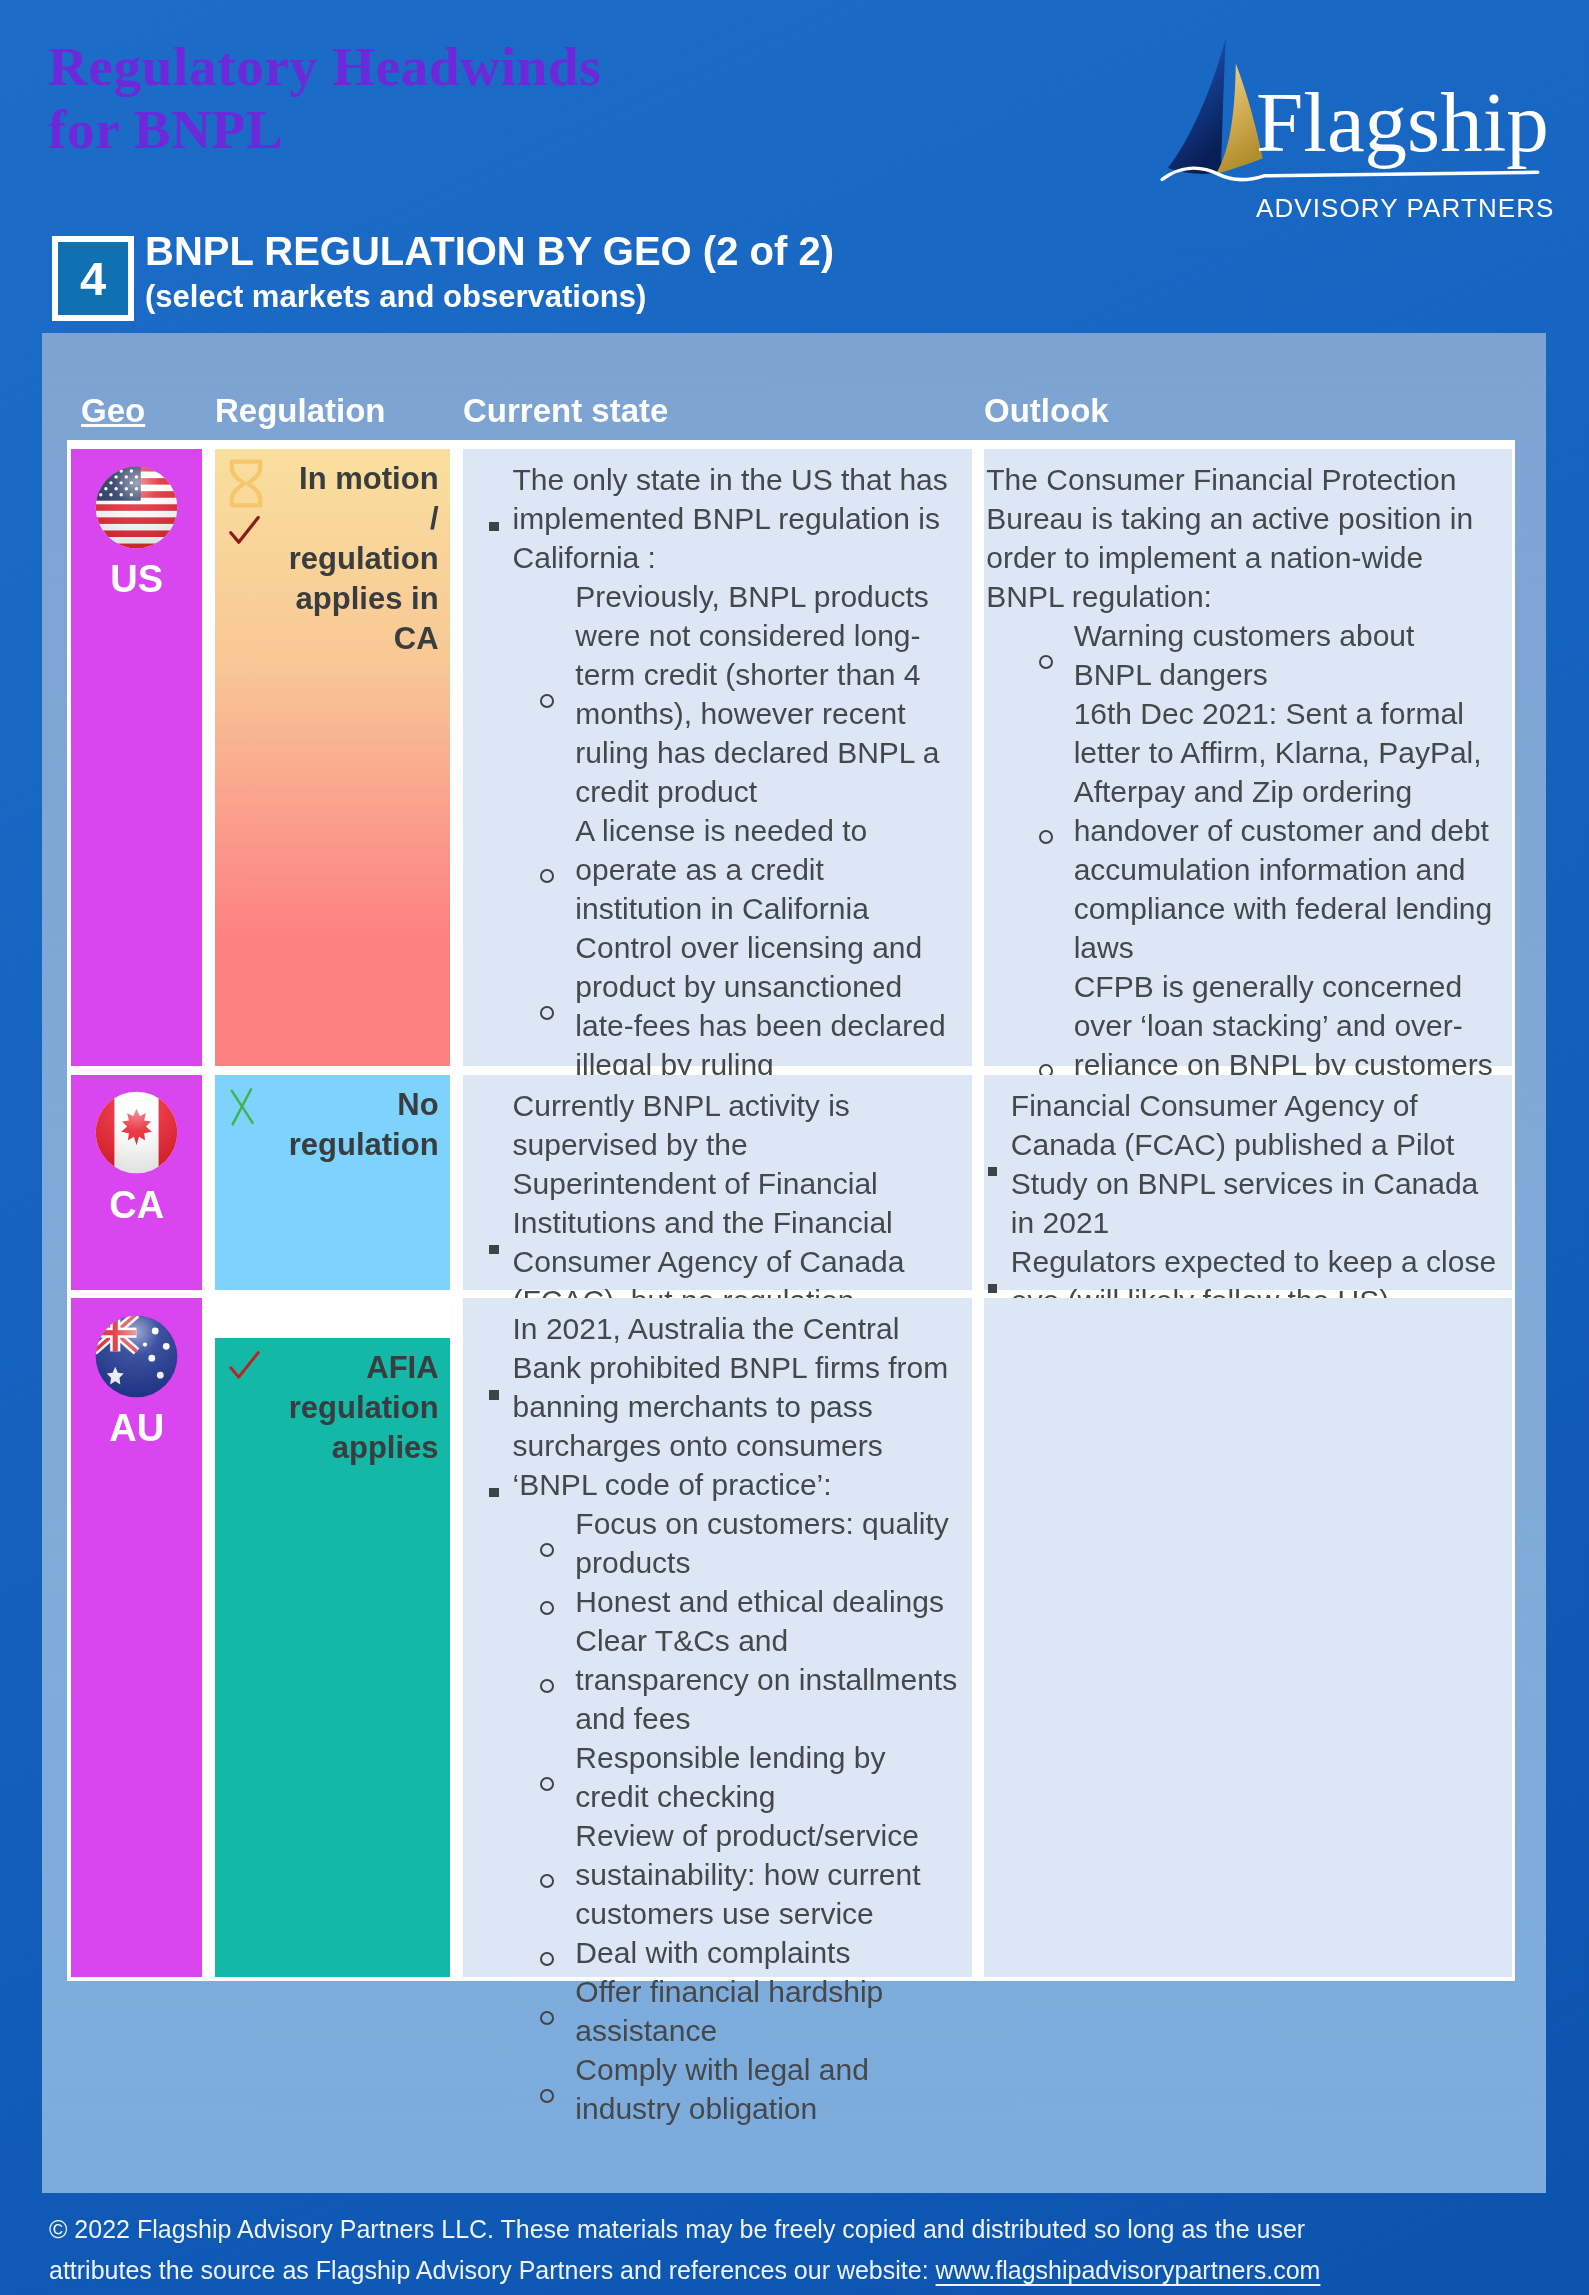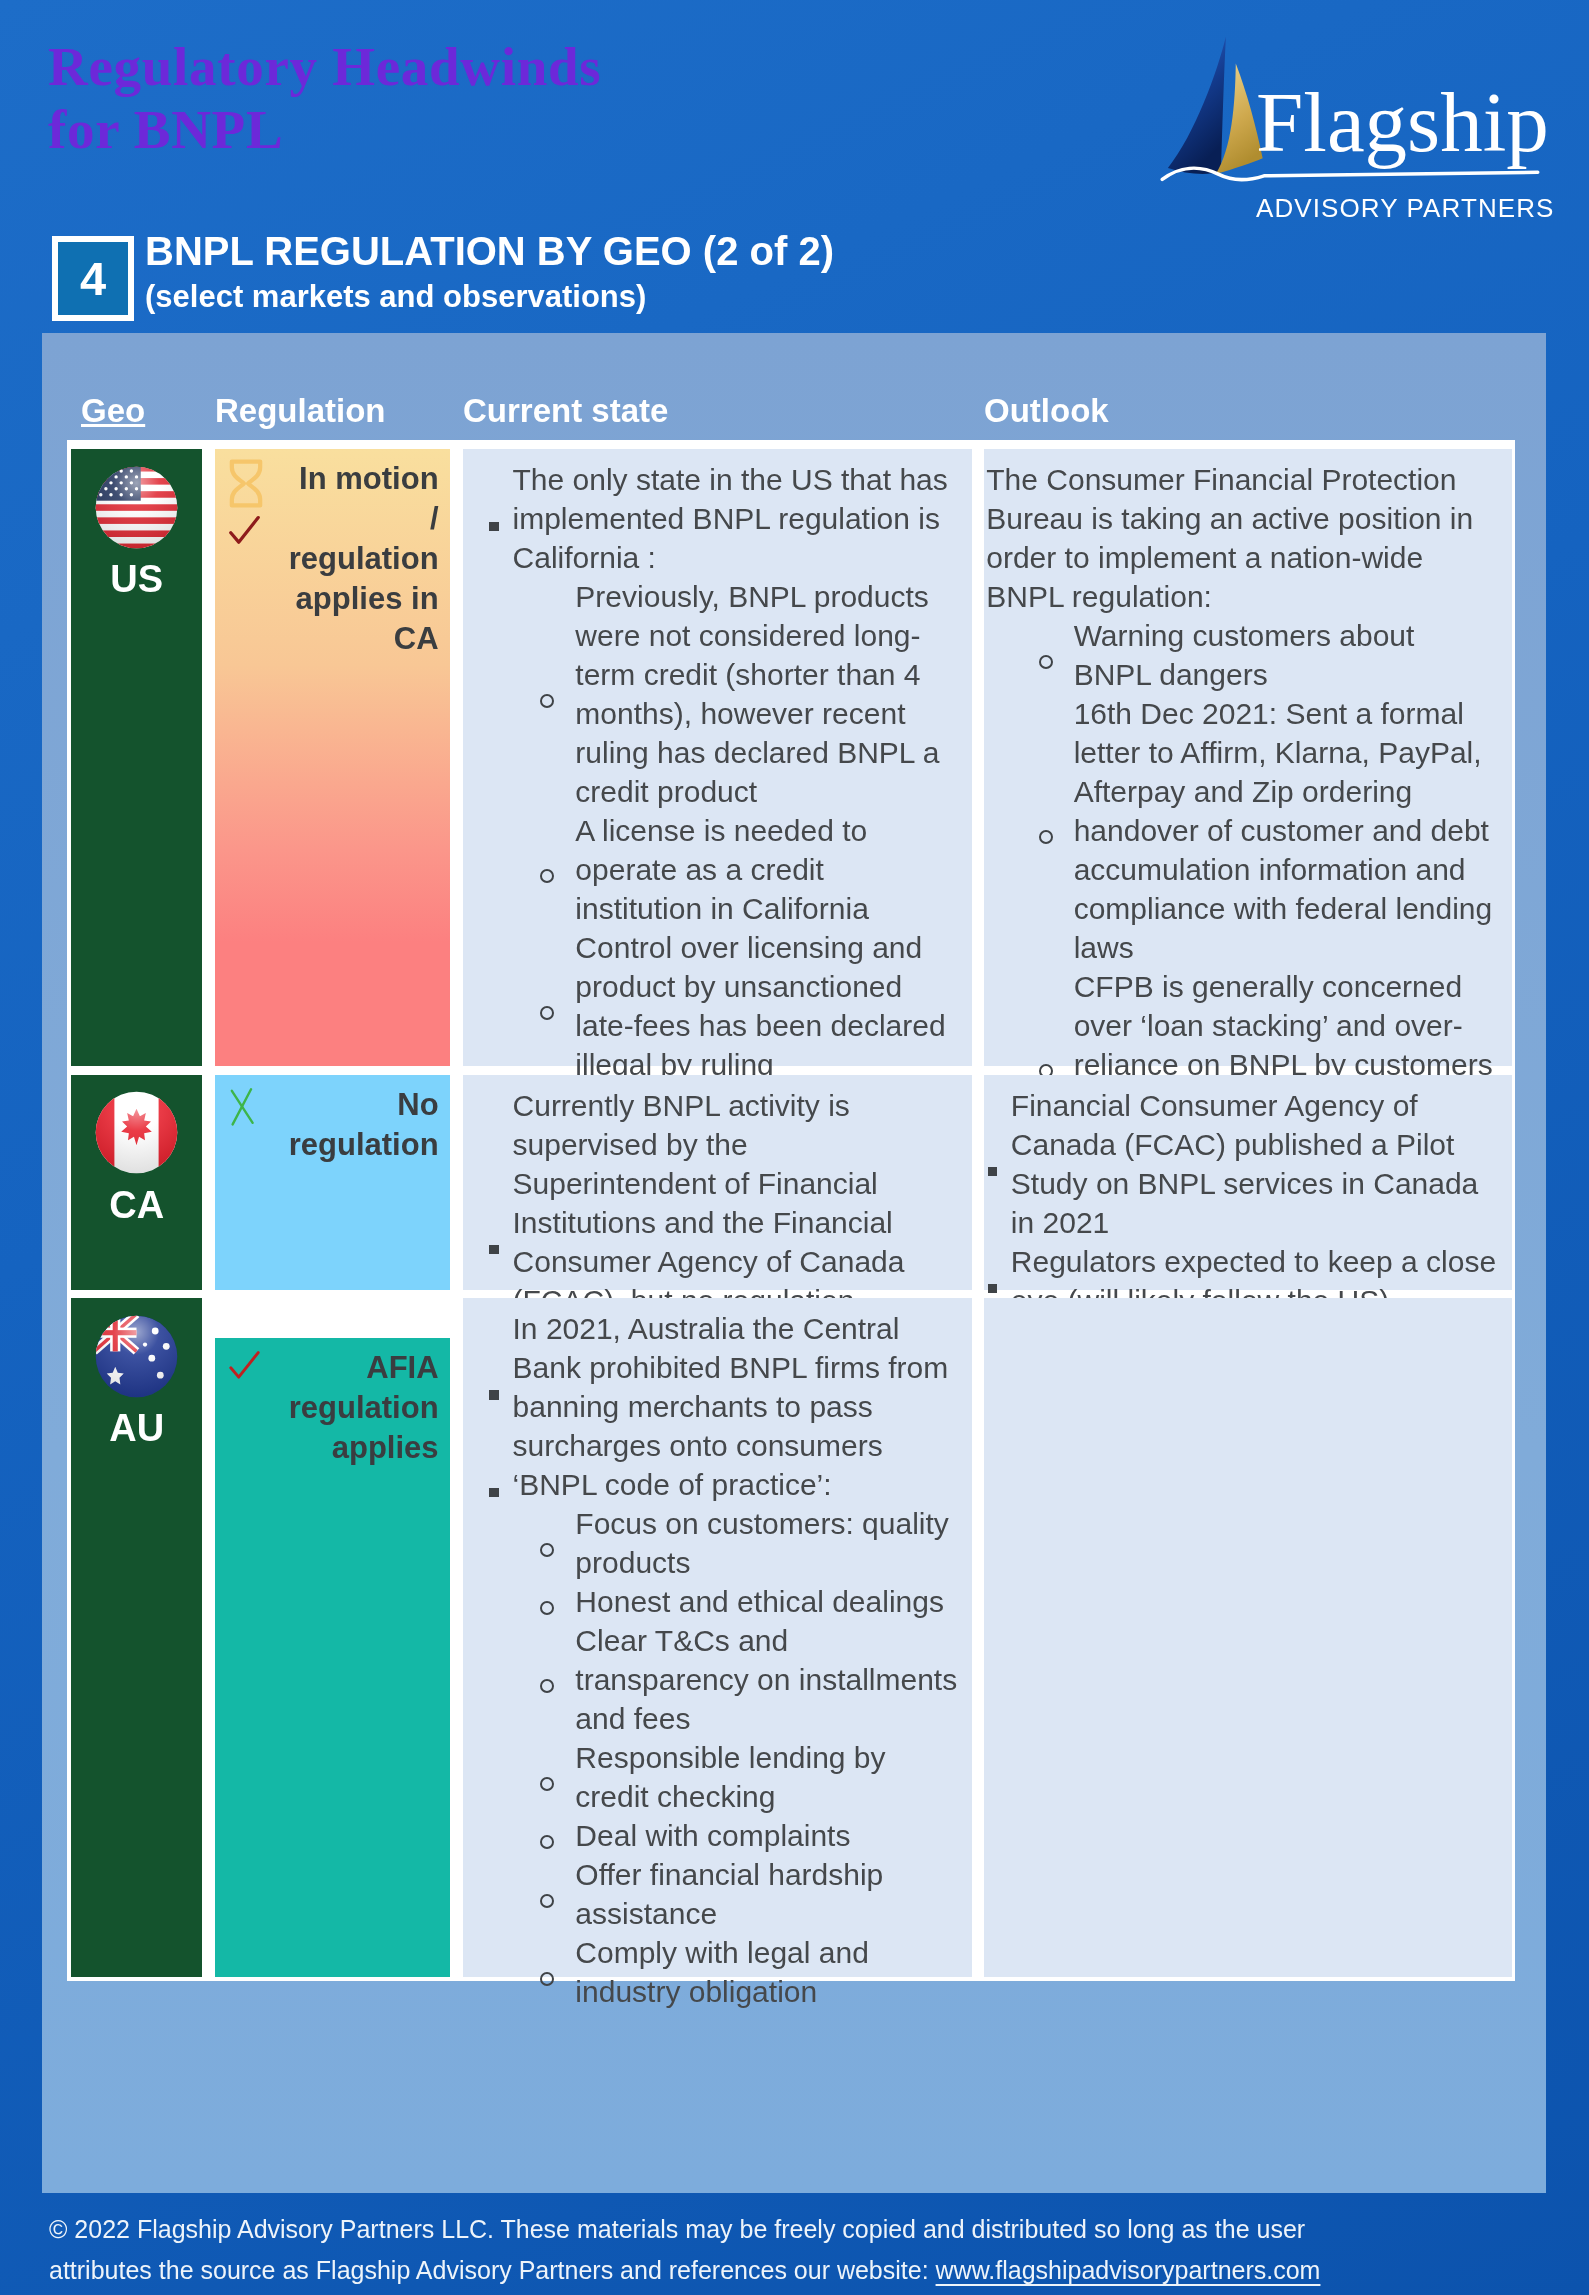--- a/index.html
+++ b/index.html
@@ -40,21 +40,21 @@
   }
   .col-head{position:absolute;color:#fff;font-size:33px;font-weight:bold;top:59px;white-space:nowrap;}
   .ch-geo{left:39px;text-decoration:underline;} .ch-reg{left:173px;} .ch-cur{left:421px;} .ch-out{left:942px;}
   .tbl{
     position:absolute;left:25px;top:107px;width:1448px;box-sizing:border-box;
     background:#ffffff;padding:9.2px 2.8px 4.2px 4.2px;
     display:grid;grid-template-columns:131px 235px 509px 1fr;
     grid-template-rows:617px 215px 679px;gap:8.5px 12.7px;
   }
   .geo-cell{
-    background:#14532d;display:flex;flex-direction:column;align-items:center;padding-top:15.5px;box-sizing:border-box;
+    background:#d946ef;display:flex;flex-direction:column;align-items:center;padding-top:15.5px;box-sizing:border-box;
   }
   .geo-label{color:#fff;font-size:38px;font-weight:bold;margin-top:8.5px;}
   .reg-cell{position:relative;box-sizing:border-box;padding:10px 11.3px 10px 71px;text-align:right;}
   .reg-us{background:linear-gradient(180deg,#f9df9e 0%,#f8c795 35%,#fb968a 65%,#fc8080 80%,#fc8080 100%);}
   .reg-ca{background:#7dd3fc;}
   .reg-au{background:#14b8a6;margin-top:40px;}
   .reg-label{font-size:31px;font-weight:bold;color:#3a3d40;line-height:40px;}
   .reg-ico{position:absolute;left:11.3px;}
   .txt-cell{background:#dce6f4;box-sizing:border-box;padding:11.3px 14px 10px 25.4px;color:#45484b;font-size:30px;line-height:39px;}
   .out-cell{padding-left:2px;}
@@ -315,20 +315,24 @@
         <div class="li lvl2">
           <span class="bullet b-ci"></span>
           <span class="btext">Clear T&amp;Cs and transparency on installments and fees</span>
         </div>
         <div class="li lvl2">
           <span class="bullet b-ci"></span>
           <span class="btext">Responsible lending by credit checking</span>
         </div>
         <div class="li lvl2">
           <span class="bullet b-ci"></span>
+          <span class="btext">Review of product/service sustainability: how current customers use service</span>
+        </div>
+        <div class="li lvl2">
+          <span class="bullet b-ci"></span>
           <span class="btext">Deal with complaints</span>
         </div>
         <div class="li lvl2">
           <span class="bullet b-ci"></span>
           <span class="btext">Offer financial hardship assistance</span>
         </div>
         <div class="li lvl2">
           <span class="bullet b-ci"></span>
           <span class="btext">Comply with legal and industry obligation</span>
         </div>

